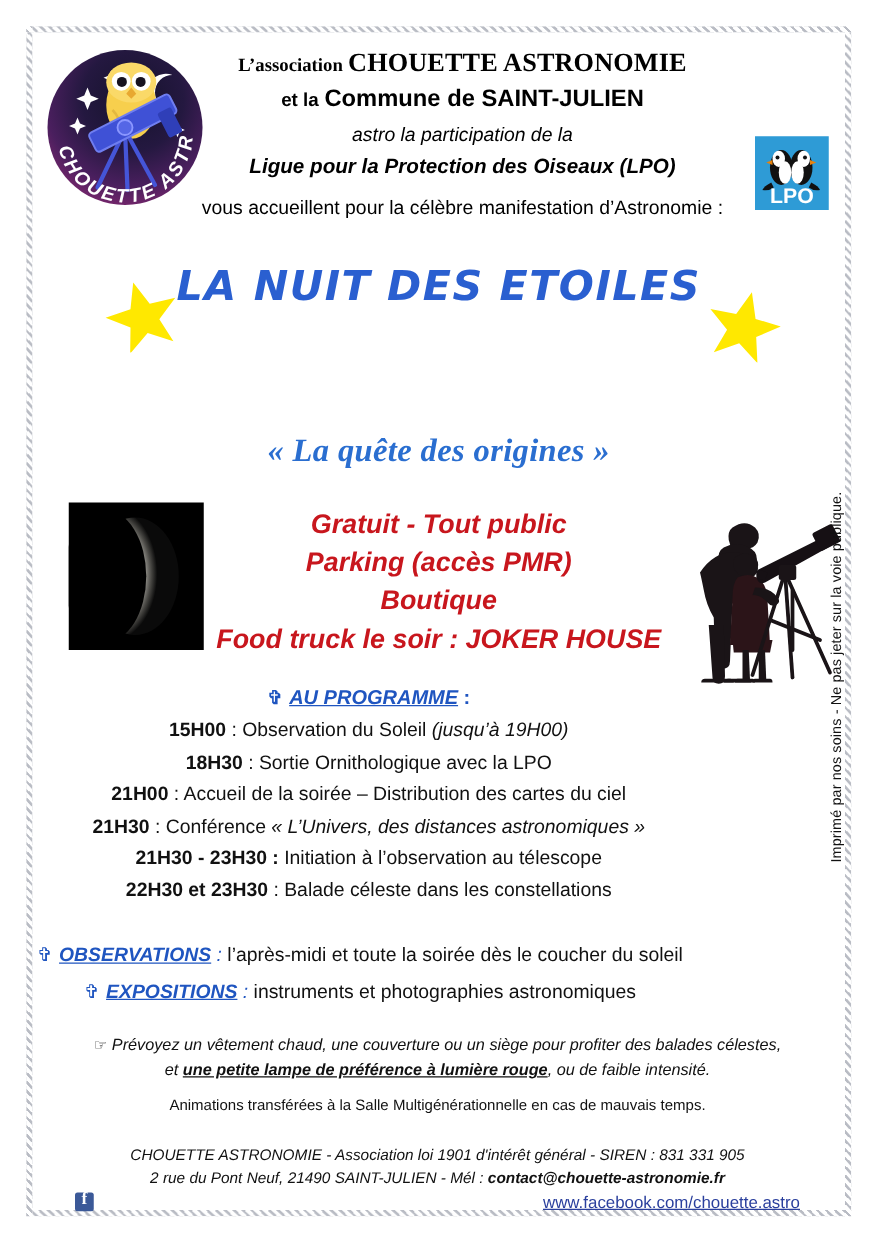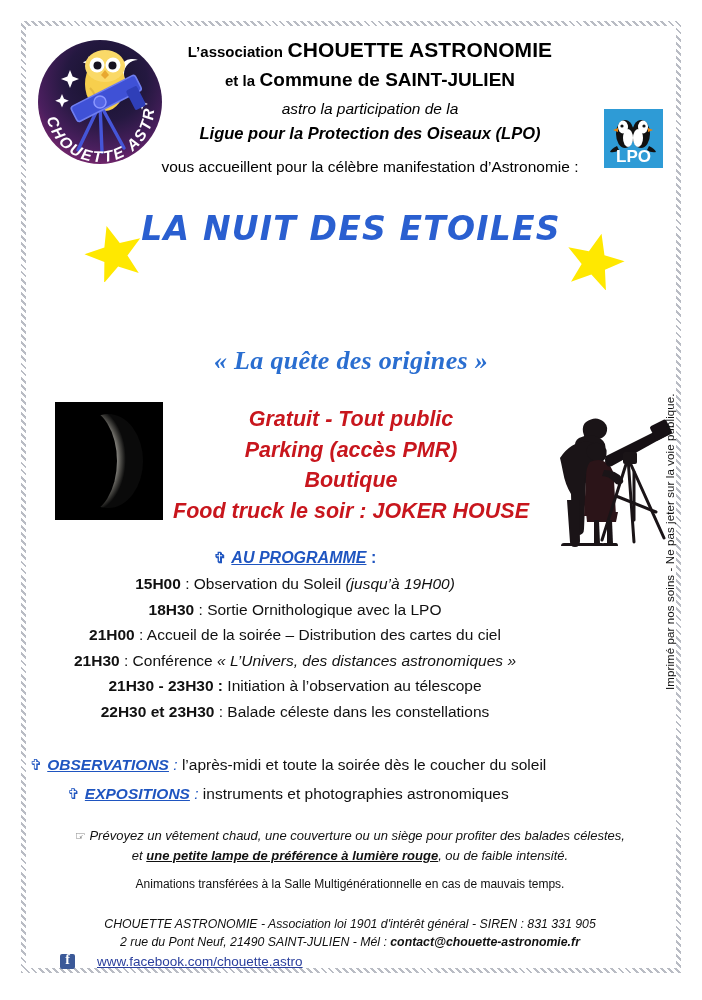--- a/index.html
+++ b/index.html
@@ -53,21 +53,21 @@
 
   
   #header-text {
     position: absolute;
     left: 140px;
     top: 36px;
     width: 460px;
     text-align: center;
     color: #000000;
   }
-  .hdr-l1 { font-size: 16.5px; line-height: 1.38; }
+  .hdr-l1 { font-size: 16.5px; line-height: 1.38; font-family: Liberation Serif, serif; }
   .hdr-l1 .lead { font-weight: 600; font-size: 15px; }
   .hdr-l1 .big { font-weight: bold; font-size: 21px; letter-spacing: .1px; }
   .hdr-l2 { font-size: 16.5px; line-height: 1.55; }
   .hdr-l2 .lead { font-weight: 600; font-size: 15px; }
   .hdr-l2 .big { font-weight: bold; font-size: 19px; }
   .hdr-l3 {
     font-size: 15.5px; font-style: italic; line-height: 1.6;
     margin-top: 3px;
   }
   .hdr-l4 {
@@ -248,21 +248,21 @@
   .foot-line {
     font-size: 12.3px;
     font-style: italic;
     line-height: 1.45;
   }
   .foot-line .bold { font-weight: bold; }
   .foot-fb {
     margin-top: 2px;
     display: flex;
     align-items: center;
-    justify-content: flex-start;
+    justify-content: space-between;
     gap: 22px;
   }
   .fb-icon {
     width: 15px; height: 15px;
     background: #3b5998;
     border-radius: 2px;
     position: relative;
     display: inline-block;
   }
   .fb-icon::after {

